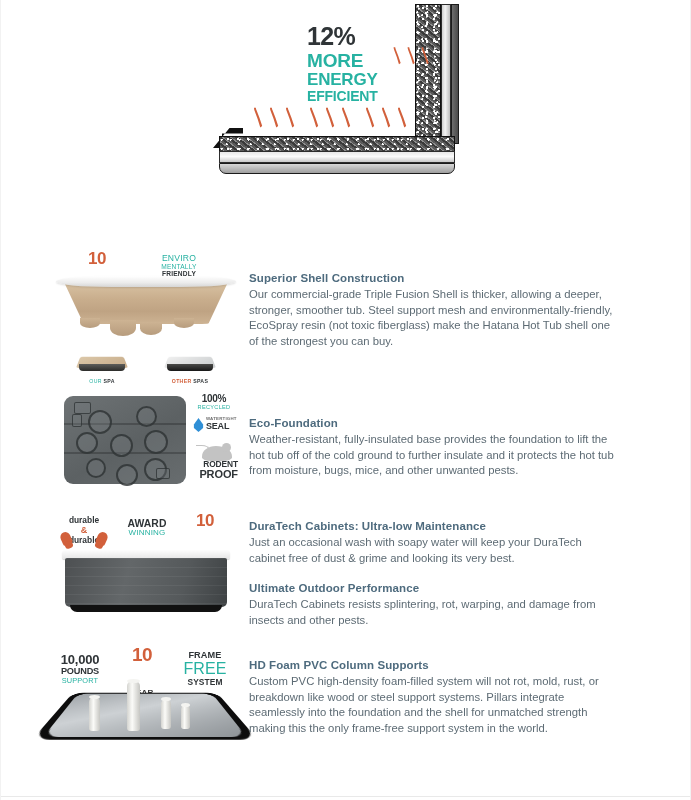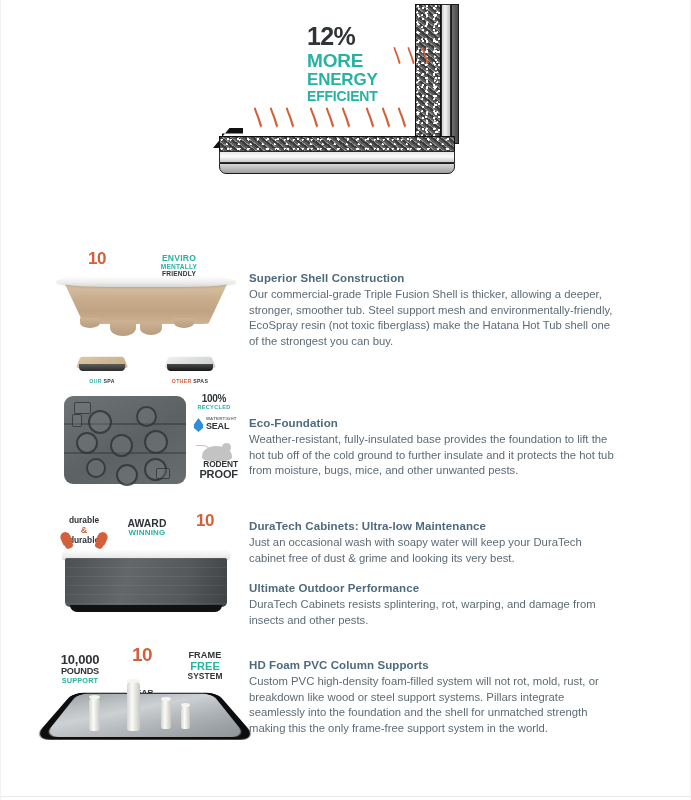--- a/index.html
+++ b/index.html
@@ -219,21 +219,21 @@
     letter-spacing: .2px;
     margin-top: 24px;
   }
   .b-warr {
     display: block;
     color: #8c8c8c;
     font-size: 4.2px;
     font-weight: bold;
     letter-spacing: .3px;
   }
-  .b-teal  { color: #27b2a2; font-weight: bold; text-align: center; }
+  .b-teal  { color: #27b2a2; font-weight: normal; text-align: center; }
   .b-dark  { color: #2f3437; font-weight: bold; }
   .b-orange{ color: #d2603b; font-weight: bold; }
 
   
   .shell-wrap { position: absolute; left: 0; top: 22px; width: 180px; height: 78px; }
   .shell-body {
     position: absolute;
     left: 8px; top: 10px;
     width: 164px; height: 42px;
     background: linear-gradient(180deg, #d9c3a4 0%, #c9ae8d 40%, #bfa383 70%, #cdb393 100%);
@@ -578,21 +578,21 @@
       </div>
 
       <div class="badge" style="left:68px; top:0; width:46px;">
         <span class="b-num" style="font-size:19px;">10</span>
         <span class="b-year">YEAR</span>
         <span class="b-warr">WARRANTY</span>
       </div>
 
       <div class="badge" style="left:126px; top:6px; width:56px;">
         <span style="display:block;font-size:9.2px;letter-spacing:.1px;" class="b-dark">FRAME</span>
-        <span style="display:block;font-size:11px;letter-spacing:.1px;" class="b-teal">FREE</span>
+        <span style="display:block;font-size:16px;letter-spacing:.1px;" class="b-teal">FREE</span>
         <span style="display:block;font-size:8.4px;letter-spacing:.1px;" class="b-dark">SYSTEM</span>
       </div>
 
       <div class="slab">
         <div class="slab-base"></div>
         <div class="slab-top"></div>
         <div class="pillar" style="left:70px;  top:10px; width:13px; height:50px;"></div>
         <div class="pillar" style="left:32px;  top:26px; width:11px; height:34px;"></div>
         <div class="pillar" style="left:104px; top:28px; width:10px; height:30px;"></div>
         <div class="pillar" style="left:124px; top:34px; width:9px;  height:24px;"></div>

